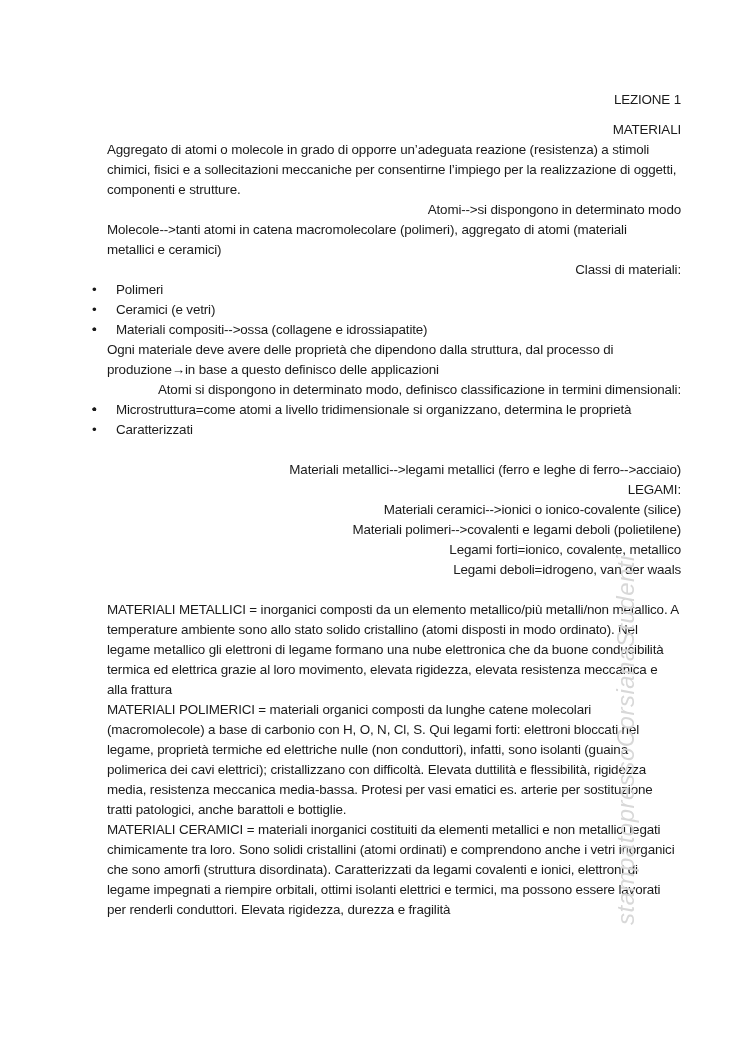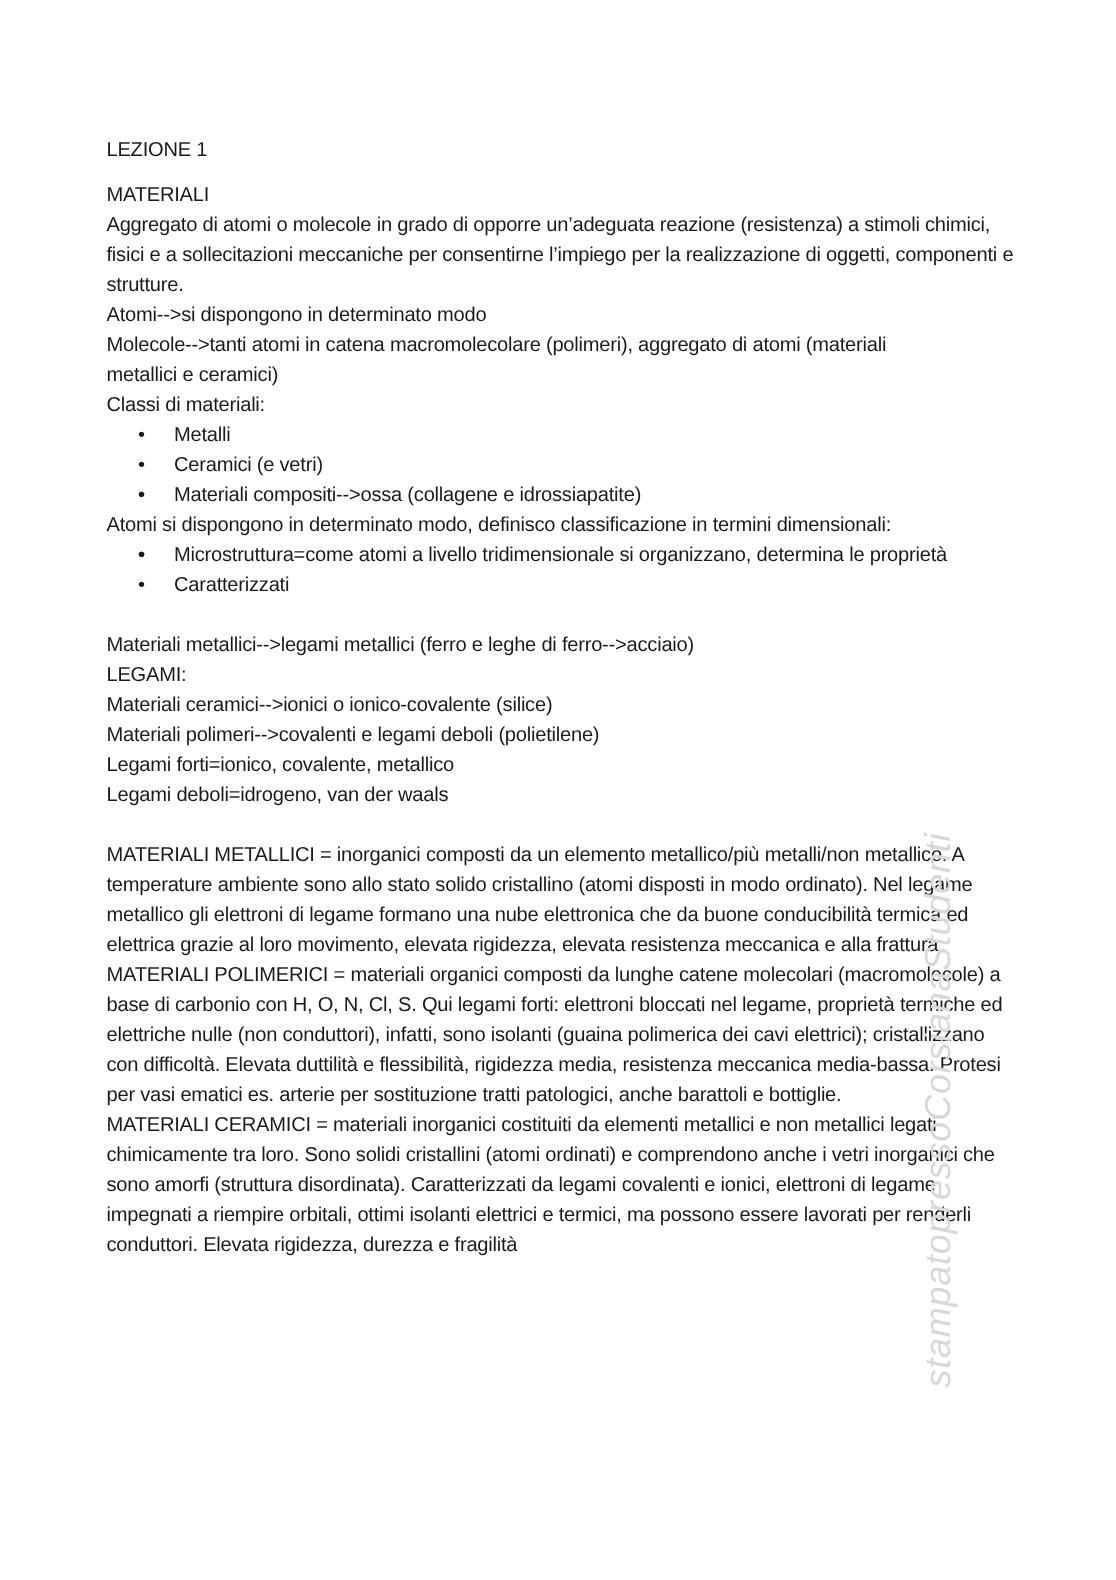--- a/index.html
+++ b/index.html
@@ -1,22 +1,22 @@
 <!DOCTYPE html>
 <html><head>
 <meta charset="utf-8">
 <style>
   html, body { margin: 0; padding: 0; }
   body {
     width: 744px; height: 1053px; background: #ffffff; position: relative; overflow: hidden;
     font-family: "Liberation Sans", sans-serif; color: #1a1a1a;
   }
   .page { position: absolute; left: 71px; top: 90px; width: 610px; font-size: 13.4px; line-height: 20px; letter-spacing: -0.15px; }
-  .line { white-space: nowrap; }
-  .para { white-space: normal; }
+  .line { white-space: nowrap; text-align: right; }
+  .para { white-space: normal; margin-left: 36px; }
   .gap { height: 10px; }
   .gap2 { height: 20px; }
   ul { margin: 0; padding: 0; list-style: none; }
   li { position: relative; padding-left: 45px; }
   li .bullet { position: absolute; left: 21px; top: 0; }
   .watermark {
     position: absolute; left: 612px; top: 925px; transform-origin: 0 0; transform: rotate(-90deg);
     font-size: 24px; font-style: italic; color: #d8d8d8; white-space: nowrap; letter-spacing: 0.5px;
   }
 </style>
@@ -25,25 +25,26 @@
 
 <div class="page">
   <div class="line">LEZIONE 1</div>
   <div class="gap"></div>
   <div class="line">MATERIALI</div>
   <div class="para">Aggregato di atomi o molecole in grado di opporre un’adeguata reazione (resistenza) a stimoli chimici, fisici e a sollecitazioni meccaniche per consentirne l’impiego per la realizzazione di oggetti, componenti e strutture.</div>
   <div class="line">Atomi--&gt;si dispongono in determinato modo</div>
   <div class="para" style="width:570px">Molecole--&gt;tanti atomi in catena macromolecolare (polimeri), aggregato di atomi (materiali metallici e ceramici)</div>
   <div class="line">Classi di materiali:</div>
   <ul>
-    <li><span class="bullet">•</span><span>Metalli</span></li>
+    <li><span class="bullet">•</span><span>Polimeri</span></li>
     <li><span class="bullet">•</span><span>Ceramici (e vetri)</span></li>
     <li><span class="bullet">•</span></li>
     <li><span class="bullet">•</span><span>Materiali compositi--&gt;ossa (collagene e idrossiapatite)</span></li>
   </ul>
+  <div class="para" style="width:540px">Ogni materiale deve avere delle proprietà che dipendono dalla struttura, dal processo di produzione→in base a questo definisco delle applicazioni</div>
   <div class="line">Atomi si dispongono in determinato modo, definisco classificazione in termini dimensionali:</div>
   <ul>
     <li><span class="bullet">•</span></li>
     <li><span class="bullet">•</span></li>
     <li><span class="bullet">•</span><span>Microstruttura=come atomi a livello tridimensionale si organizzano, determina le proprietà</span></li>
     <li><span class="bullet">•</span><span>Caratterizzati</span></li>
   </ul>
   <div class="gap2"></div>
   <div class="line">Materiali metallici--&gt;legami metallici (ferro e leghe di ferro--&gt;acciaio)</div>
   <div class="line">LEGAMI:</div>

